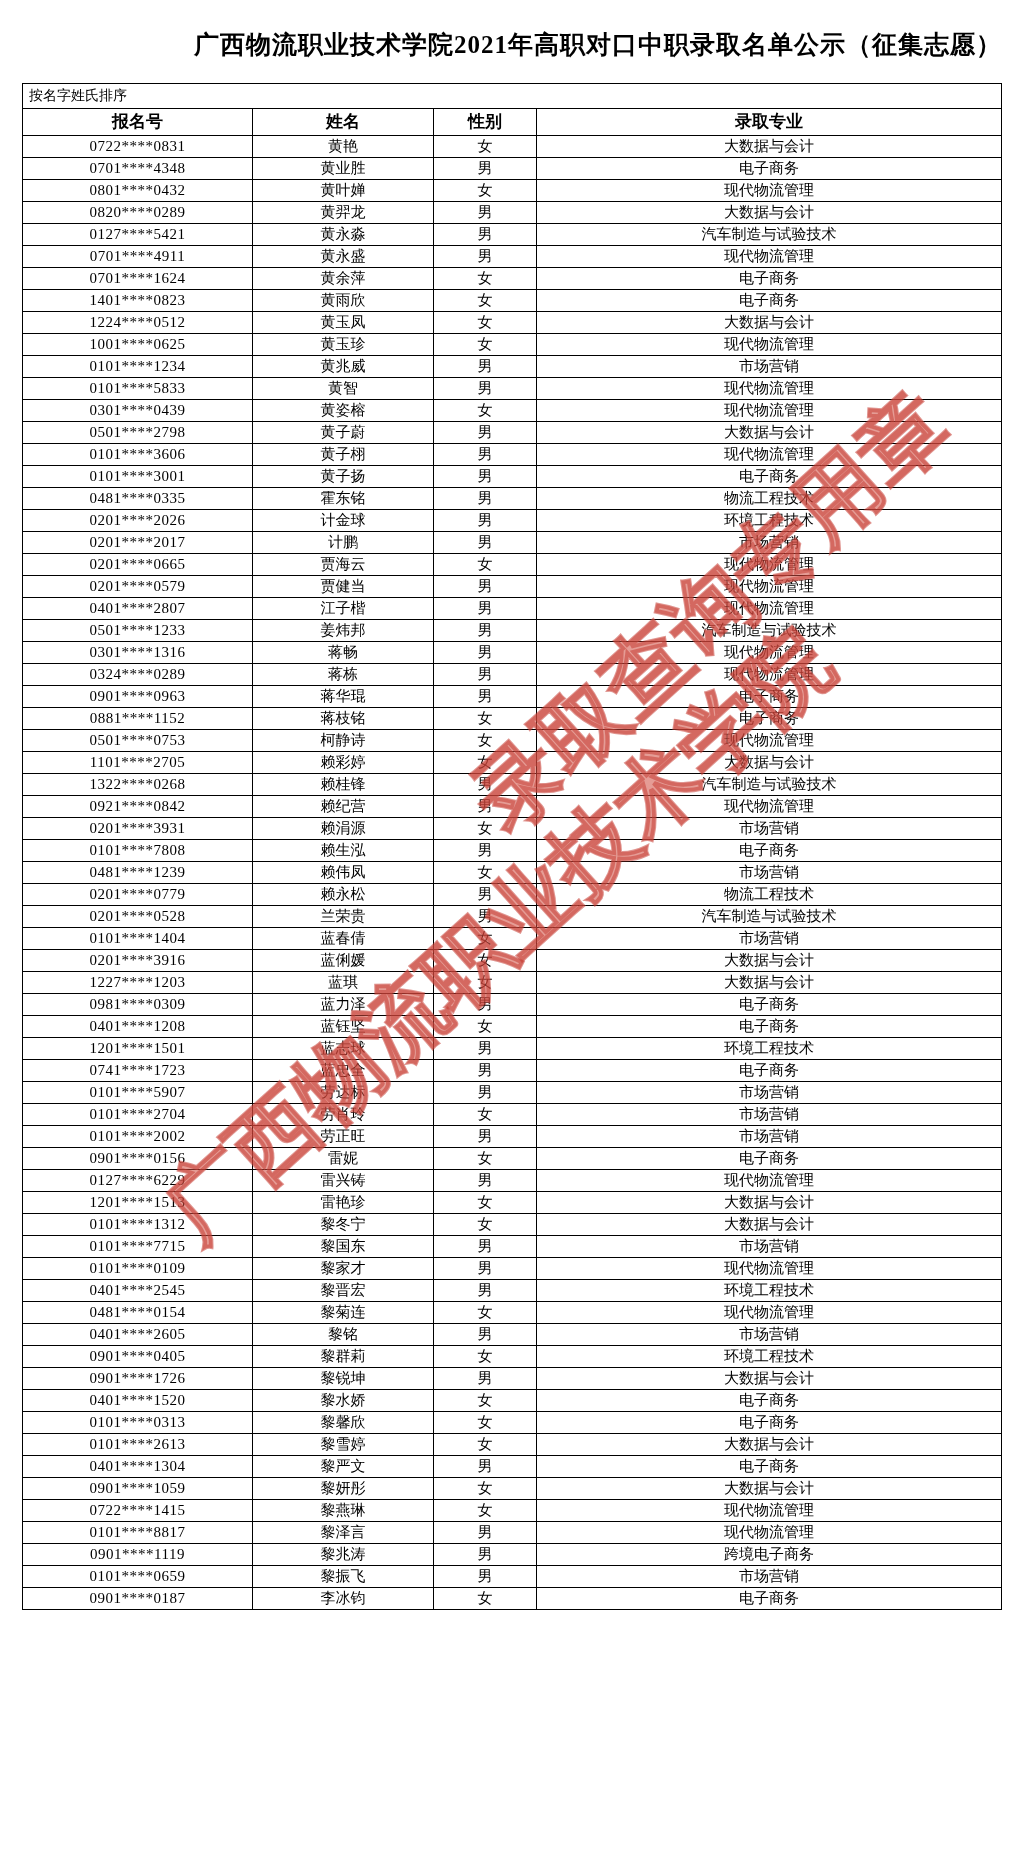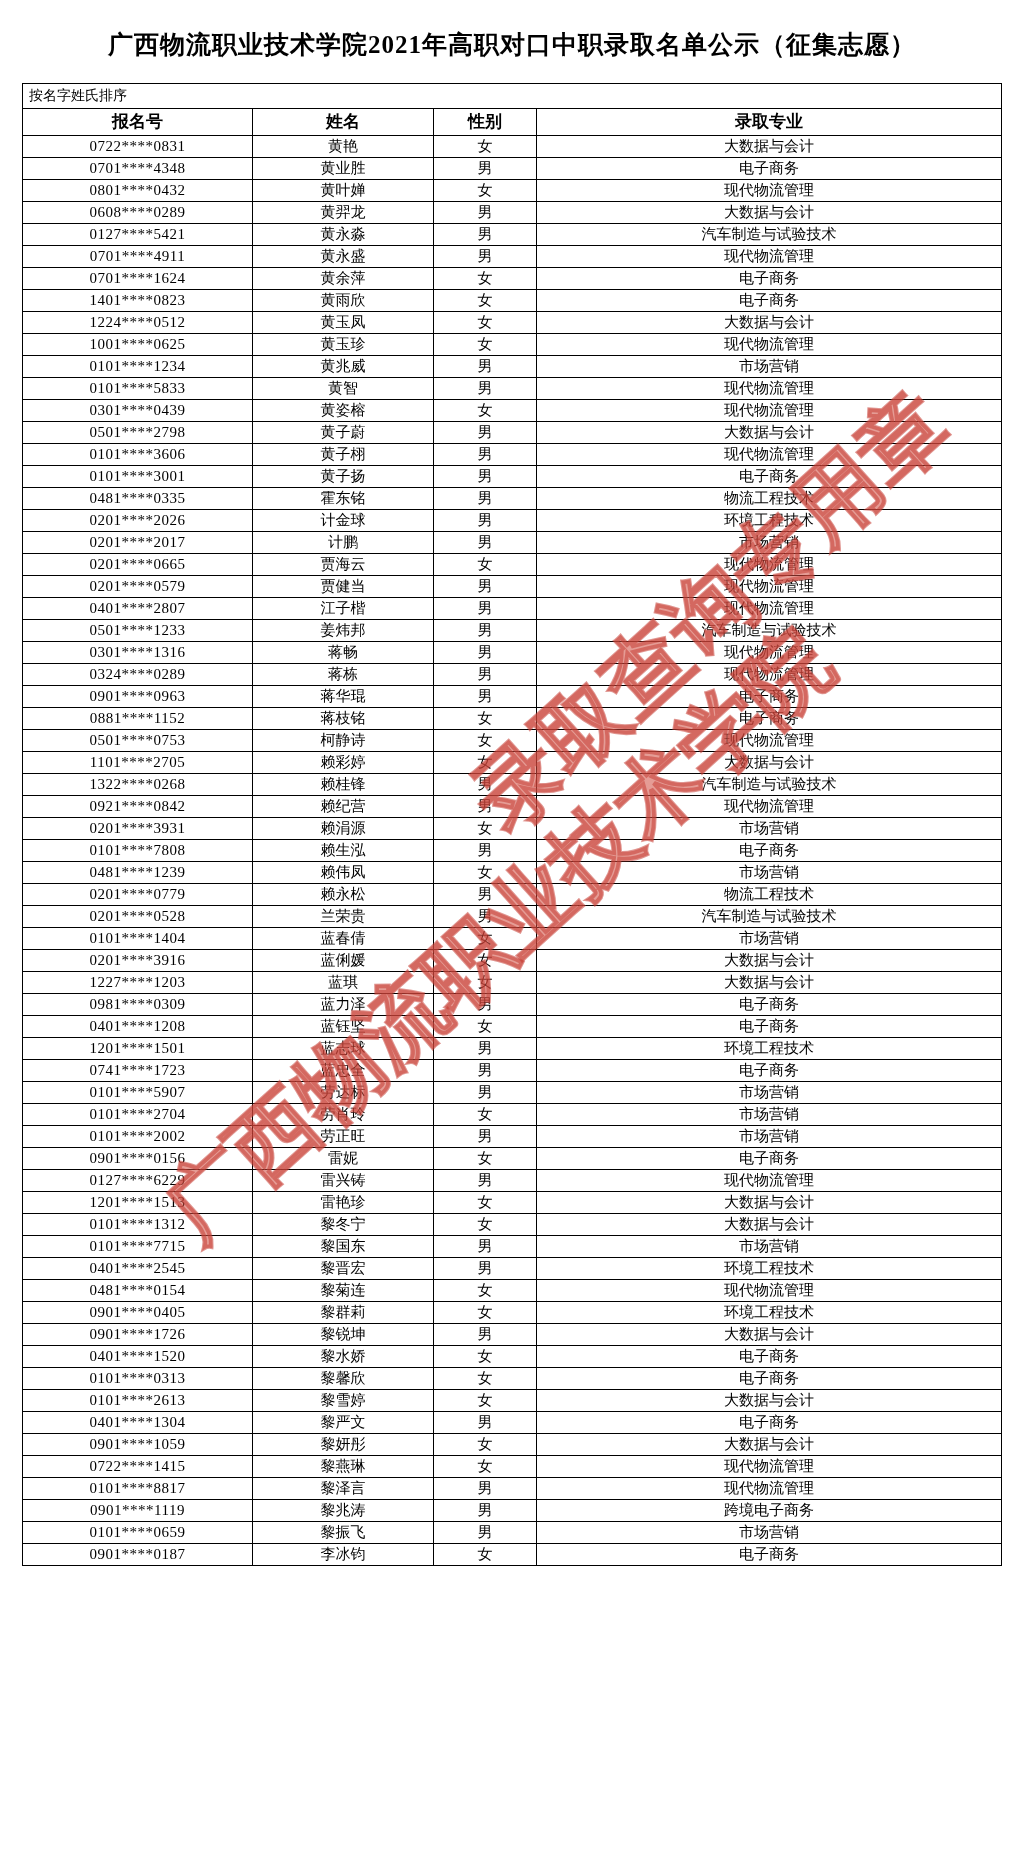--- a/index.html
+++ b/index.html
@@ -14,21 +14,21 @@
   }
   .page {
     position: relative;
     width: 1024px;
     min-height: 1876px;
     box-sizing: border-box;
     padding: 18px 22px 10px 22px;
     overflow: hidden;
   }
   .doc-title {
-    text-align: center;
+    text-align: right;
     font-size: 25px;
     font-weight: bold;
     letter-spacing: 1px;
     padding: 10px 0 14px 0;
     white-space: nowrap;
   }
   .subnote {
     font-size: 14px;
     border: 1px solid #000;
     border-bottom: none;
@@ -130,21 +130,21 @@
           <td>男</td>
           <td>电子商务</td>
         </tr>
         <tr>
           <td class="id-cell">0801****0432</td>
           <td>黄叶婵</td>
           <td>女</td>
           <td>现代物流管理</td>
         </tr>
         <tr>
-          <td class="id-cell">0608****0289</td>
+          <td class="id-cell">0820****0289</td>
           <td>黄羿龙</td>
           <td>男</td>
           <td>大数据与会计</td>
         </tr>
         <tr>
           <td class="id-cell">0127****5421</td>
           <td>黄永淼</td>
           <td>男</td>
           <td>汽车制造与试验技术</td>
         </tr>
@@ -418,30 +418,42 @@
           <td>女</td>
           <td>大数据与会计</td>
         </tr>
         <tr>
           <td class="id-cell">0101****7715</td>
           <td>黎国东</td>
           <td>男</td>
           <td>市场营销</td>
         </tr>
         <tr>
+          <td class="id-cell">0101****0109</td>
+          <td>黎家才</td>
+          <td>男</td>
+          <td>现代物流管理</td>
+        </tr>
+        <tr>
           <td class="id-cell">0401****2545</td>
           <td>黎晋宏</td>
           <td>男</td>
           <td>环境工程技术</td>
         </tr>
         <tr>
           <td class="id-cell">0481****0154</td>
           <td>黎菊连</td>
           <td>女</td>
           <td>现代物流管理</td>
+        </tr>
+        <tr>
+          <td class="id-cell">0401****2605</td>
+          <td>黎铭</td>
+          <td>男</td>
+          <td>市场营销</td>
         </tr>
         <tr>
           <td class="id-cell">0901****0405</td>
           <td>黎群莉</td>
           <td>女</td>
           <td>环境工程技术</td>
         </tr>
         <tr>
           <td class="id-cell">0901****1726</td>
           <td>黎锐坤</td>

